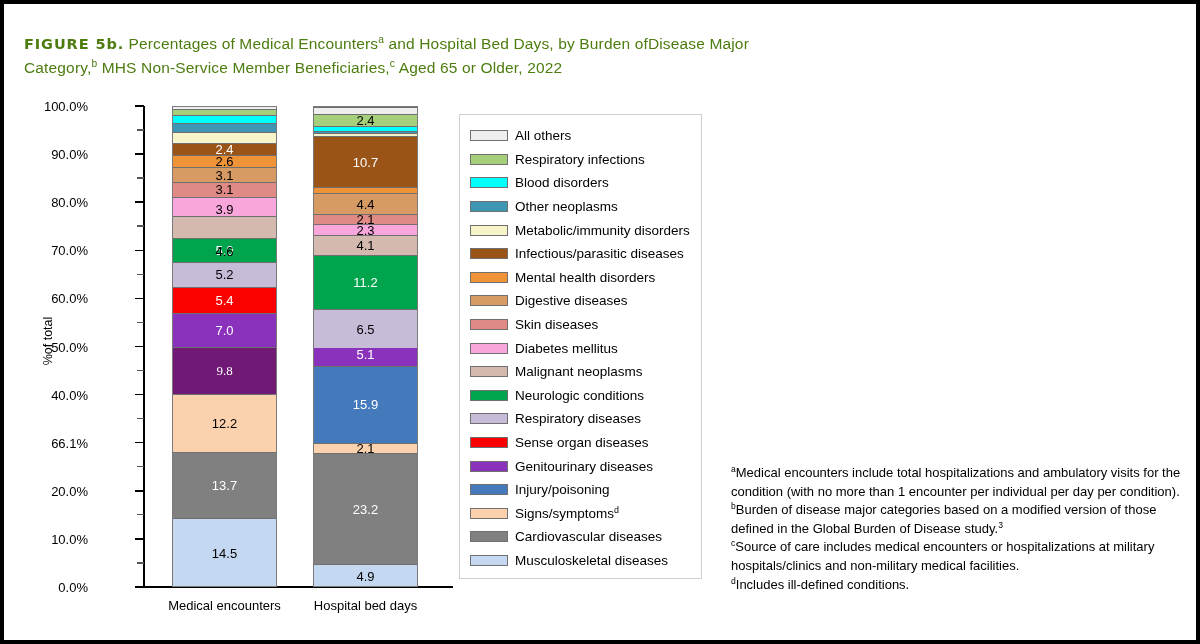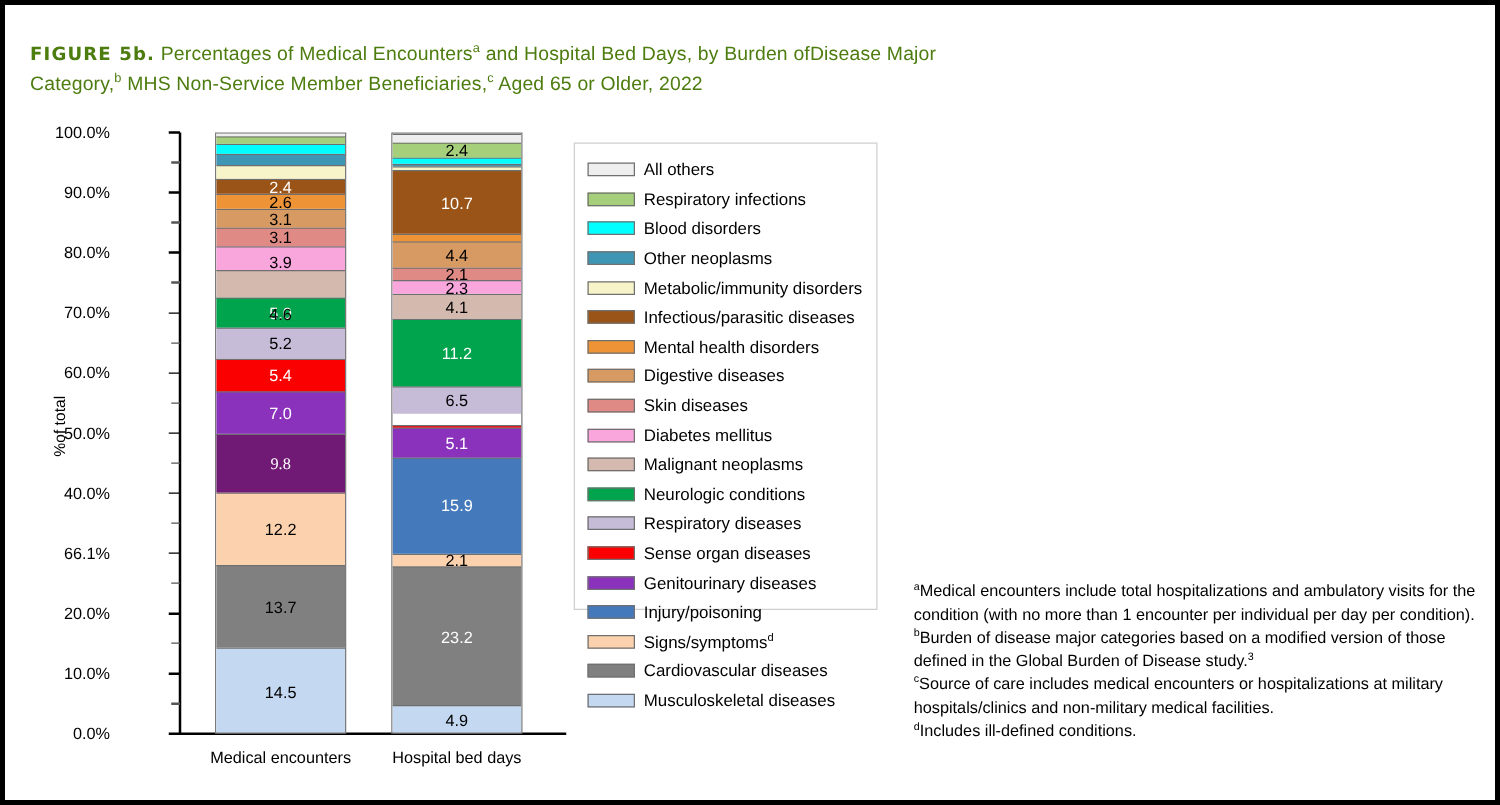--- a/index.html
+++ b/index.html
@@ -130,21 +130,21 @@
     top: 594px;
     white-space: nowrap;
   }
 
   
   #legend {
     position: absolute;
     left: 455px;
     top: 110px;
     width: 243px;
-    height: 374px;
+    height: 465px;
     box-sizing: border-box;
     border: 1px solid #cfcfcf;
     background: #ffffff;
     padding: 9px 0 0 10px;
   }
   .legend-row {
     display: flex;
     align-items: center;
     height: 23.6px;
   }
@@ -223,21 +223,21 @@
         <div class="tick-major" style="top: 149.3px;"></div>
         <div class="tick-minor" style="top: 125.25px;"></div>
         <div class="tick-major" style="top: 101.2px;"></div>
       </div>
     <div id="bars">
         <div class="bar" style="left: 168px; top: 102px; width: 105px; height: 481px;">
           <div class="seg" title="Musculoskeletal diseases" style="top: 411.255px; height: 69.745px; background: rgb(196, 217, 241);">
             <span style="color: rgb(0, 0, 0);">14.5</span>
           </div>
           <div class="seg" title="Cardiovascular diseases" style="top: 345.358px; height: 65.897px; background: rgb(128, 128, 128);">
-            <span style="color: #000000;">13.7</span>
+            <span style="color: #ffffff;">13.7</span>
           </div>
           <div class="seg" title="Signs/symptoms" style="top: 286.676px; height: 58.682px; background: rgb(252, 210, 174);">
             <span style="color: rgb(0, 0, 0);">12.2</span>
           </div>
           <div class="seg" title="Injury/poisoning" style="top: 239.538px; height: 47.138px; background: #701a75; font-family: Liberation Serif, serif;">
             <span style="color: rgb(255, 255, 255);">9.8</span>
           </div>
           <div class="seg" title="Genitourinary diseases" style="top: 205.868px; height: 33.67px; background: rgb(139, 50, 189);">
             <span style="color: rgb(255, 255, 255);">7.0</span>
           </div>
@@ -284,21 +284,21 @@
           <div class="seg" title="Signs/symptoms" style="top: 335.738px; height: 10.101px; background: rgb(252, 210, 174);">
             <span style="color: rgb(0, 0, 0);">2.1</span>
           </div>
           <div class="seg" title="Injury/poisoning" style="top: 259.259px; height: 76.479px; background: rgb(68, 121, 187);">
             <span style="color: rgb(255, 255, 255);">15.9</span>
           </div>
           <div class="seg" title="Genitourinary diseases" style="top: 234.728px; height: 24.531px; background: rgb(139, 50, 189);">
             <span style="color: rgb(255, 255, 255);">5.1</span>
           </div>
           <div class="seg" title="Sense organ diseases" style="top: 233.285px; height: 1.443px; background: rgb(251, 0, 0);"></div>
-          <div class="seg" title="Respiratory diseases" style="top: 202.02px; height: 22px; background: rgb(198, 188, 216);">
+          <div class="seg" title="Respiratory diseases" style="top: 202.02px; height: 39px; background: rgb(198, 188, 216);">
             <span style="color: rgb(0, 0, 0);">6.5</span>
           </div>
           <div class="seg" title="Neurologic conditions" style="top: 148.148px; height: 53.872px; background: rgb(0, 164, 76);">
             <span style="color: rgb(255, 255, 255);">11.2</span>
           </div>
           <div class="seg" title="Malignant neoplasms" style="top: 128.427px; height: 19.721px; background: rgb(211, 185, 174);">
             <span style="color: rgb(0, 0, 0);">4.1</span>
           </div>
           <div class="seg" title="Diabetes mellitus" style="top: 117.364px; height: 11.063px; background: rgb(249, 166, 221);">
             <span style="color: rgb(0, 0, 0);">2.3</span>

